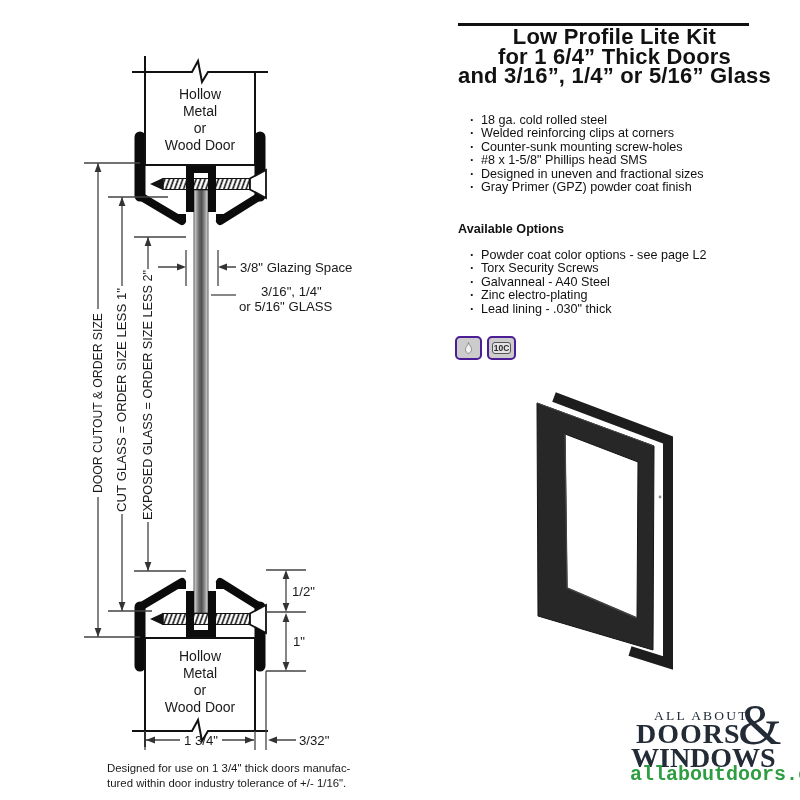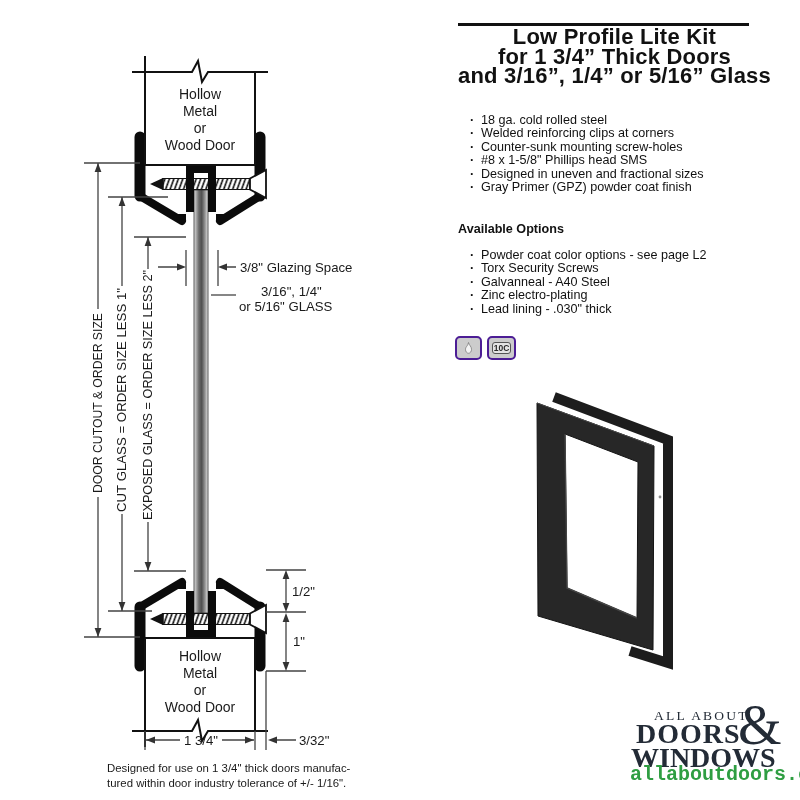--- a/index.html
+++ b/index.html
@@ -157,21 +157,21 @@
   <text x="299" y="745" font-size="13.2">3/32"</text>
 
   <text x="107" y="772" font-size="11.4">Designed for use on 1 3/4" thick doors manufac-</text>
   <text x="107" y="787" font-size="11.4">tured within door industry tolerance of +/- 1/16".</text>
 </svg>
 
 <div class="abs rule"></div>
 
 <div class="abs title">
   <div>Low Profile Lite Kit</div>
-  <div>for 1 3/4” Thick Doors</div>
+  <div>for 1 6/4” Thick Doors</div>
   <div>and 3/16”, 1/4” or 5/16” Glass</div>
 </div>
 
 <ul class="abs blist features">
   <li>18 ga. cold rolled steel</li>
   <li>Welded reinforcing clips at corners</li>
   <li>Counter-sunk mounting screw-holes</li>
   <li>#8 x 1-5/8" Phillips head SMS</li>
   <li>Designed in uneven and fractional sizes</li>
   <li>Gray Primer (GPZ) powder coat finish</li>

